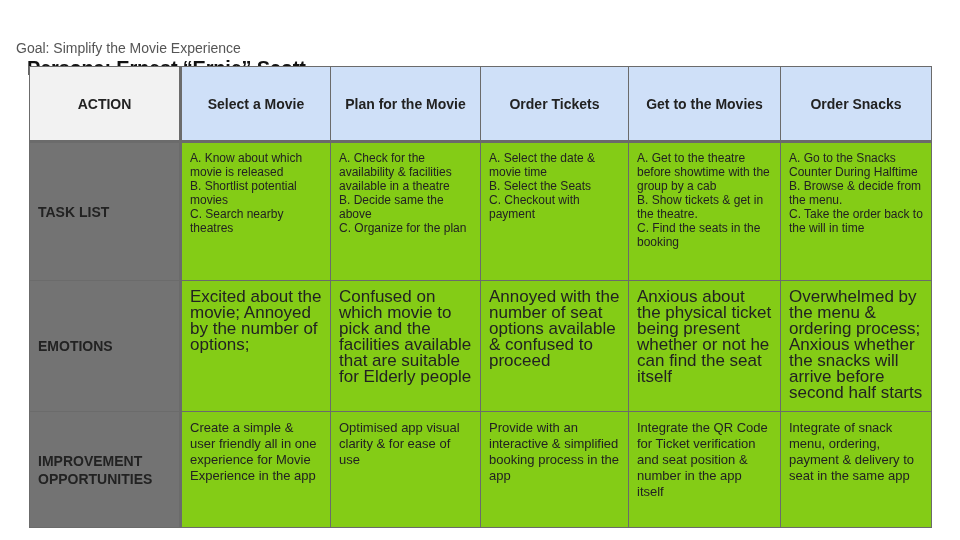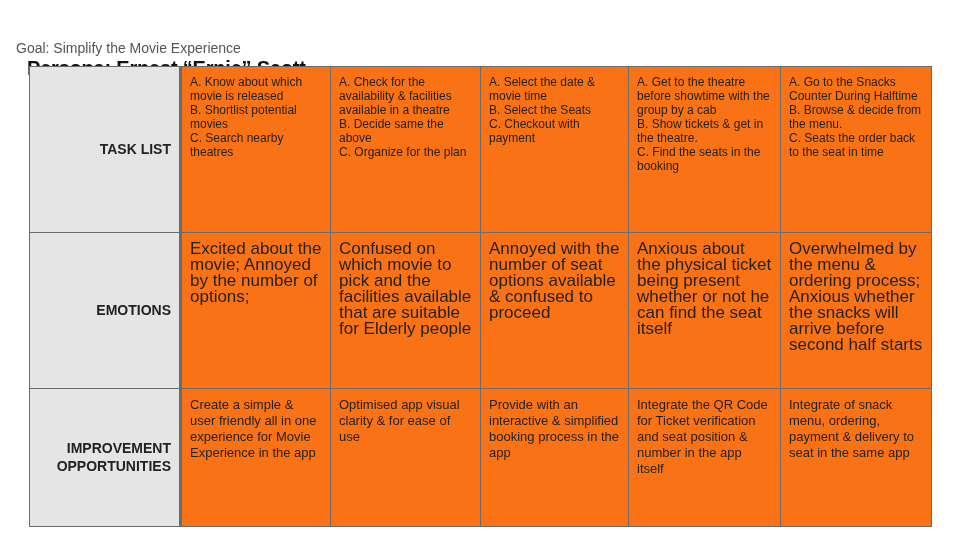--- a/index.html
+++ b/index.html
@@ -2,25 +2,25 @@
 <html><head>
 <meta charset="utf-8">
 <style>
   html, body { margin:0; padding:0; background:#ffffff; }
   body { width:960px; height:540px; position:relative; overflow:hidden;
          font-family:"Liberation Sans", "DejaVu Sans", sans-serif; color:#1a1a1a; }
   .title { position:absolute; left:27px; top:9px; font-size:20px; font-weight:bold; color:#111; letter-spacing:-0.2px;margin-top:48px; }
   .subtitle { position:absolute; left:16px; top:40px; font-size:14px; color:#555; }
   table.map { position:absolute; left:29px; top:66px; width:902px; height:461px;
               border-collapse:collapse; table-layout:fixed; }
-  table.map td { border:1.5px solid #6b6b6b; background:#f97316; vertical-align:top;
+  table.map td { border:1.5px solid #6b6b6b; background:#84cc16; vertical-align:top;
                  padding:8px 8px; font-size:12px; line-height:14px; color:#222; }
   table.map tr.head td { background:#cfe0f8; text-align:center; vertical-align:middle;
                  font-weight:bold; font-size:14px; padding:0 4px; }
-  table.map td.rowlabel { background:#e5e5e5; text-align:right; vertical-align:middle;
+  table.map td.rowlabel { background:#737373; text-align:left; vertical-align:middle;
                  font-weight:bold; font-size:14px; line-height:18px; border-right:3px solid #6b6b6b; }
   table.map tr.head td { border-bottom:3px solid #6b6b6b; }
   table.map tr.emo td { font-size:17px; line-height:16px; }
   table.map tr.imp td { font-size:13px; line-height:16px;margin-left:8px; }
   table.map tr.imp td.rowlabel, table.map tr.emo td.rowlabel { font-size:14px; line-height:18px; }
   .line { display:block; }
 </style>
 </head>
 <body>
 
@@ -30,20 +30,28 @@
 <table class="map">
   <colgroup>
     <col style="width:151px">
       <col style="width:150px">
       <col style="width:150px">
     <col style="width:148px">
       <col style="width:152px">
       <col style="width:151px">
   </colgroup>
   <tbody>
+      <tr class="head" style="height:75px">
+    <td class="rowlabel" style="background:#f2f2f2;border-bottom:3px solid #6b6b6b">ACTION</td>
+    <td>Select a Movie</td>
+    <td>Plan for the Movie</td>
+    <td>Order Tickets</td>
+    <td>Get to the Movies</td>
+    <td>Order Snacks</td>
+  </tr>
   <tr class="task" style="height:139px">
     <td class="rowlabel">TASK LIST</td>
     <td>
       <span class="line">A. Know about which movie is released</span>
       <span class="line">B. Shortlist potential movies</span>
       <span class="line">C. Search nearby theatres</span>
     </td>
     <td>
       <span class="line">A. Check for the availability &amp; facilities available in a theatre</span>
       <span class="line">B. Decide same the above</span>
@@ -55,21 +63,21 @@
       <span class="line">C. Checkout with payment</span>
     </td>
     <td>
       <span class="line">A. Get to the theatre before showtime with the group by a cab</span>
       <span class="line">B. Show tickets &amp; get in the theatre.</span>
       <span class="line">C. Find the seats in the booking</span>
     </td>
     <td>
       <span class="line">A. Go to the Snacks Counter During Halftime</span>
       <span class="line">B. Browse &amp; decide from the menu.</span>
-      <span class="line">C. Seats the order back to the seat  in time</span>
+      <span class="line">C. Take the order back to the will  in time</span>
     </td>
   </tr>
   <tr class="emo" style="height:131px">
     <td class="rowlabel">EMOTIONS</td>
     <td>Excited about the movie; Annoyed by the number of options;</td>
     <td>Confused on which movie to pick and the facilities available that are suitable for Elderly people</td>
     <td>Annoyed with the number of seat options available &amp; confused to proceed</td>
     <td>Anxious about the physical ticket being present whether or not he can find the seat itself</td>
     <td>Overwhelmed by the menu &amp; ordering process; Anxious whether the snacks will arrive before second half starts</td>
   </tr>

